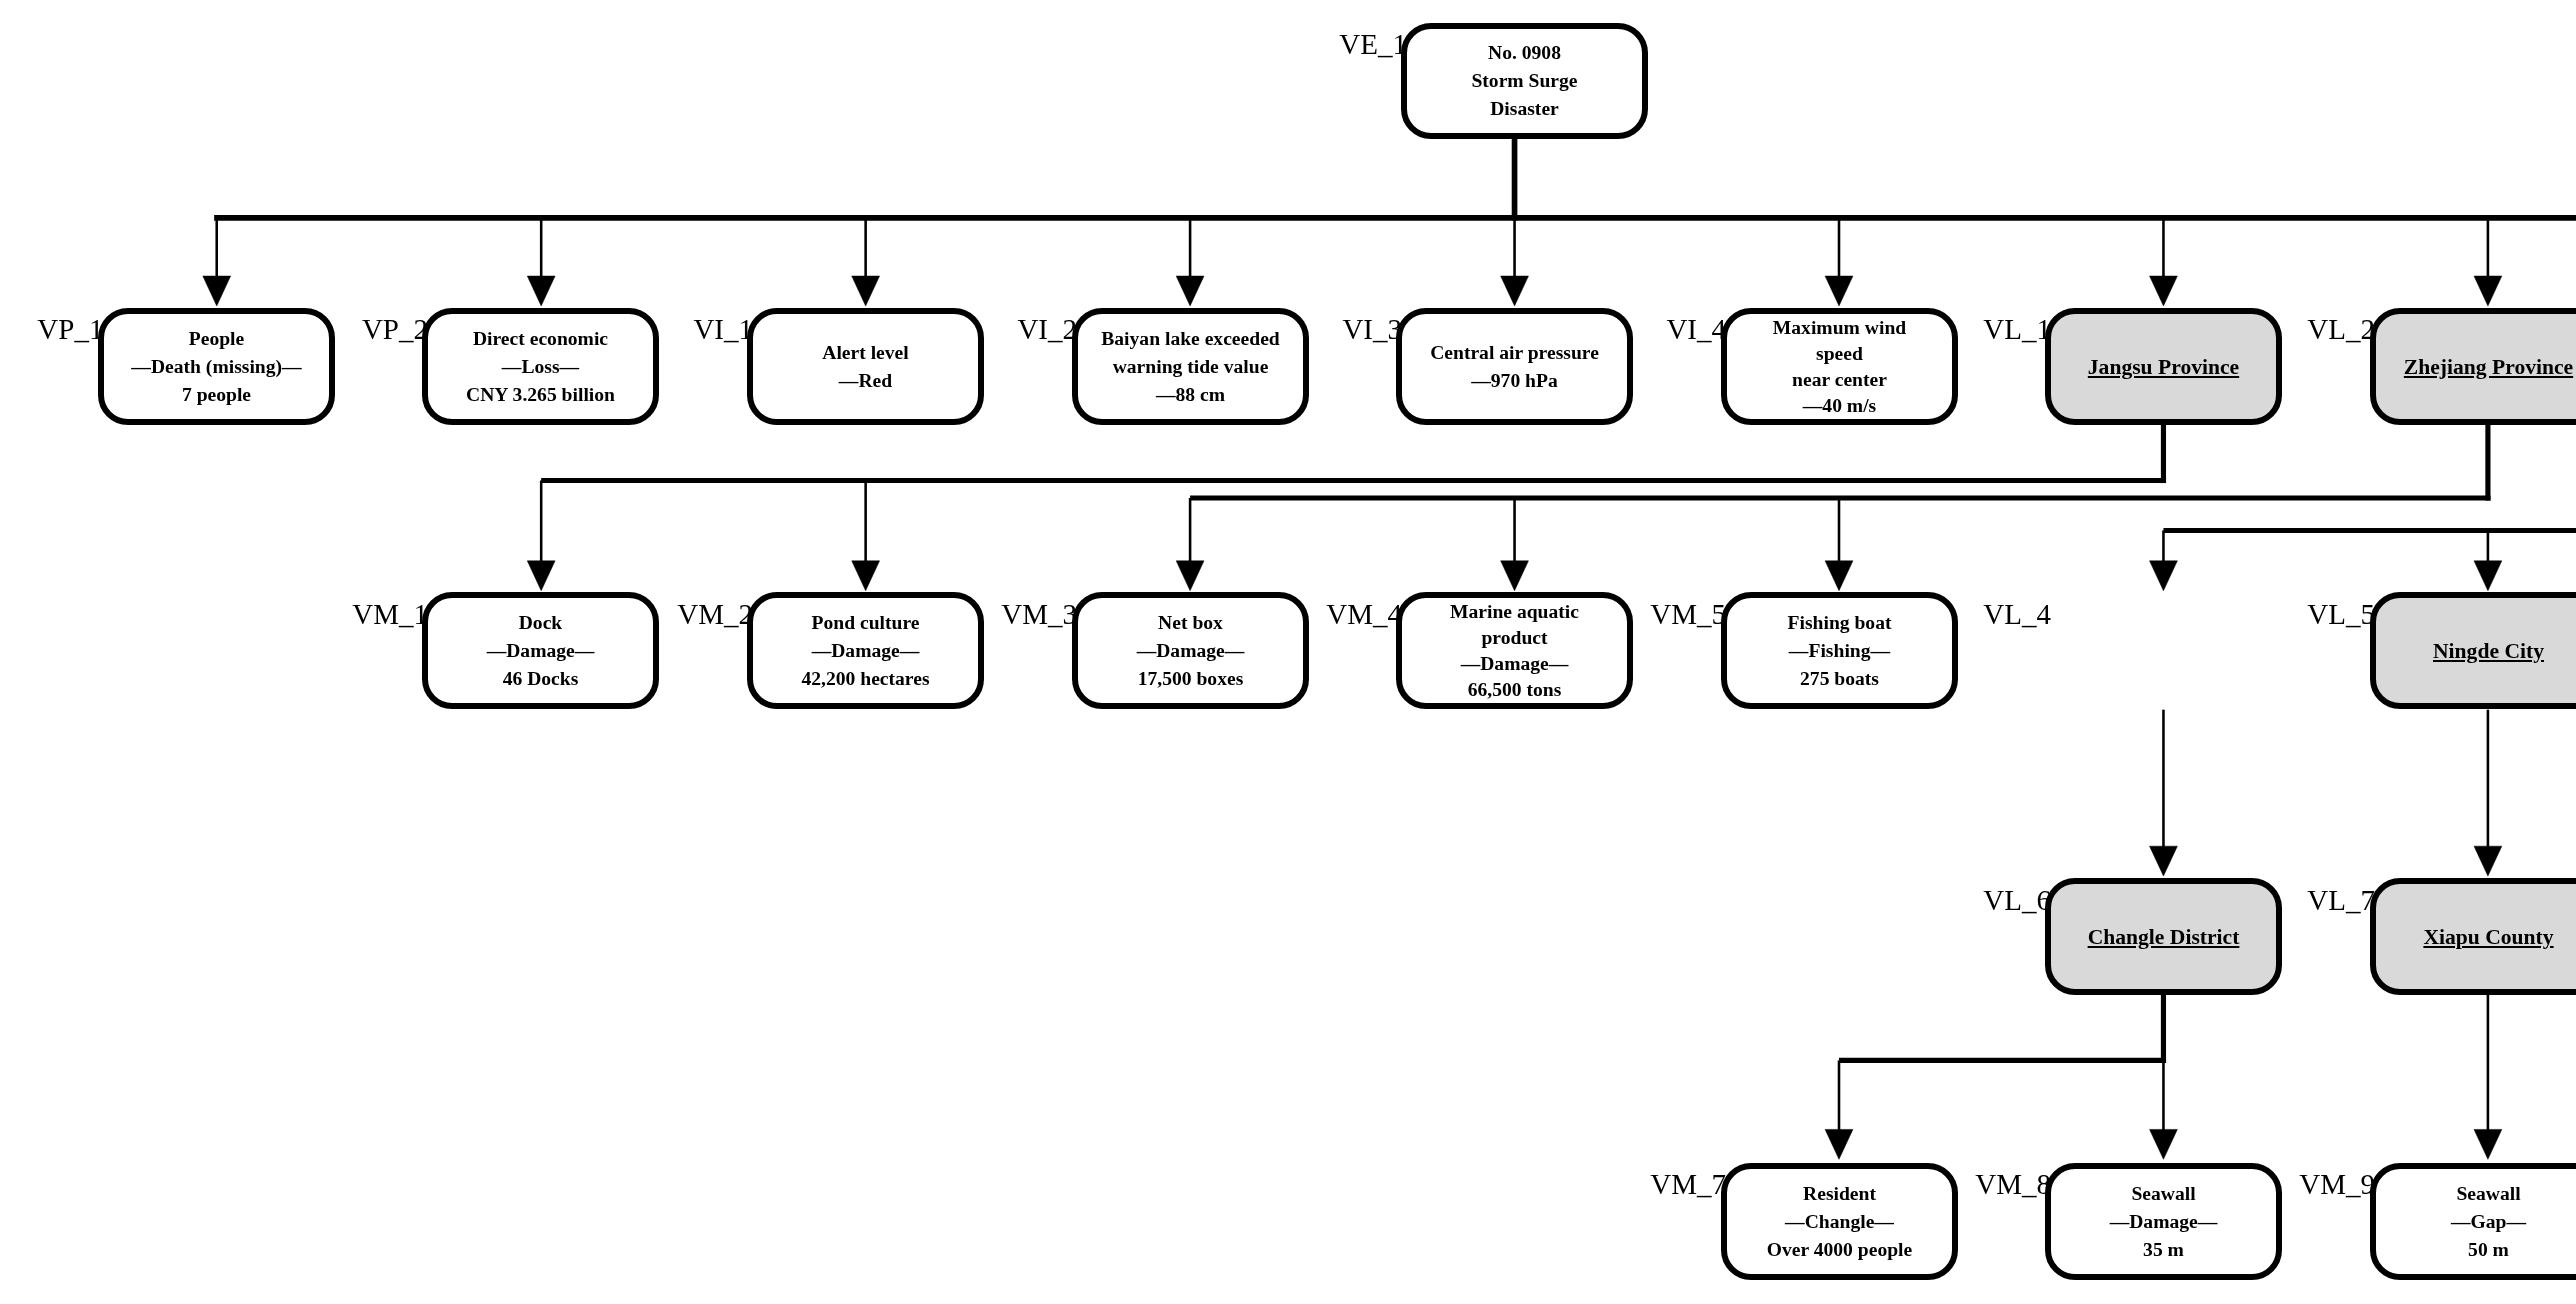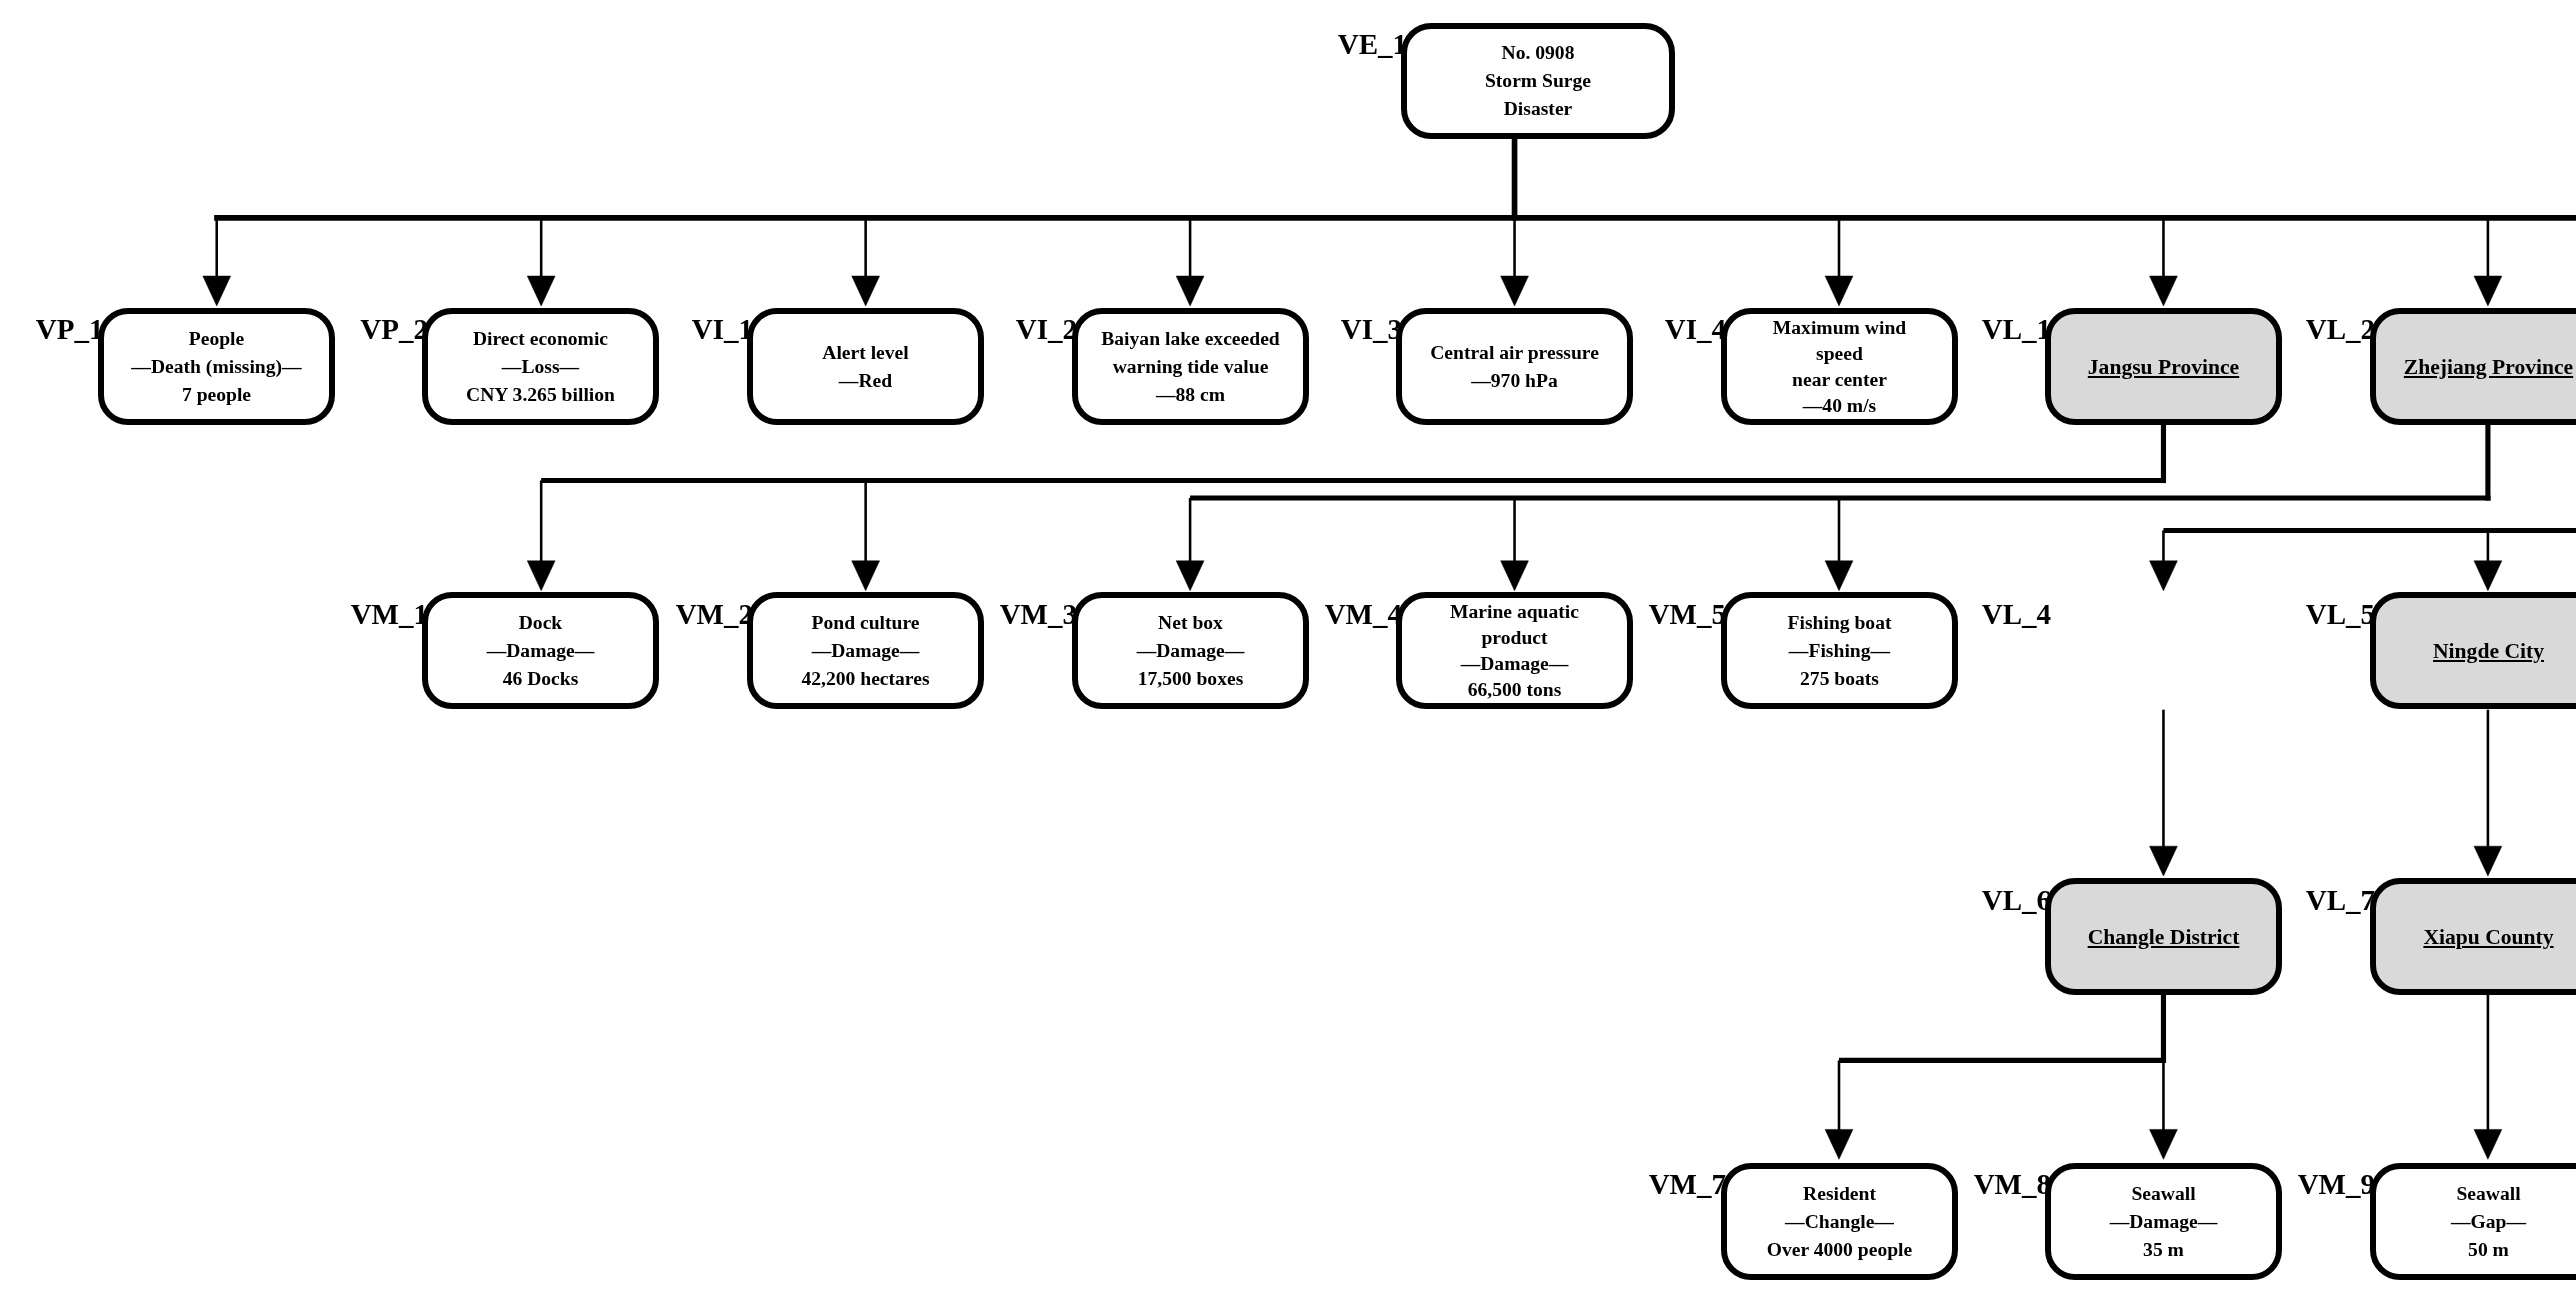--- a/index.html
+++ b/index.html
@@ -18,28 +18,28 @@
     border:6.7px solid #000000;
     border-radius:30px;
     background:#ffffff;
     display:flex;flex-direction:column;justify-content:center;align-items:center;
     text-align:center;
     font-weight:bold;
     font-size:19.6px;line-height:28px;
     color:#000000;
     z-index:2;
   }
-  .node.root{width:274px;height:116px;text-align:right;}
+  .node.root{width:247px;height:116px;text-align:right;}
   .node.g{background:#d9d9d9;text-decoration:underline;}
   .node.loc{font-size:21.6px;}
   .tag{
     position:absolute;
     width:124px;
     text-align:right;
-    font-weight:bold;
+    font-weight:normal;
     font-size:29px;
     color:#000000;
     z-index:3;
     white-space:nowrap;
   }
 </style>
 </head>
 <body>
 
 <div class="canvas">

